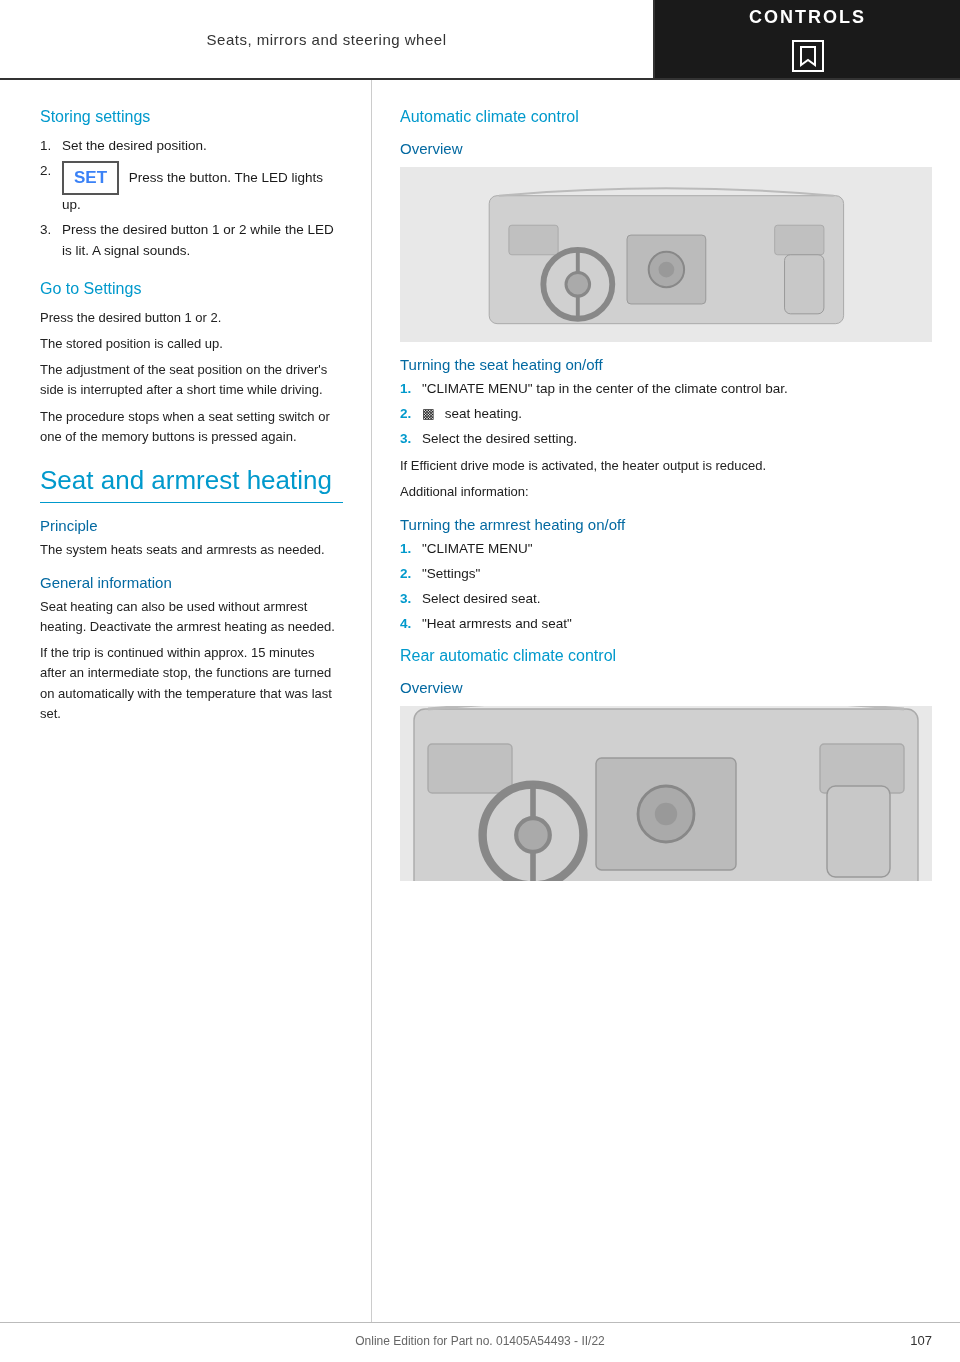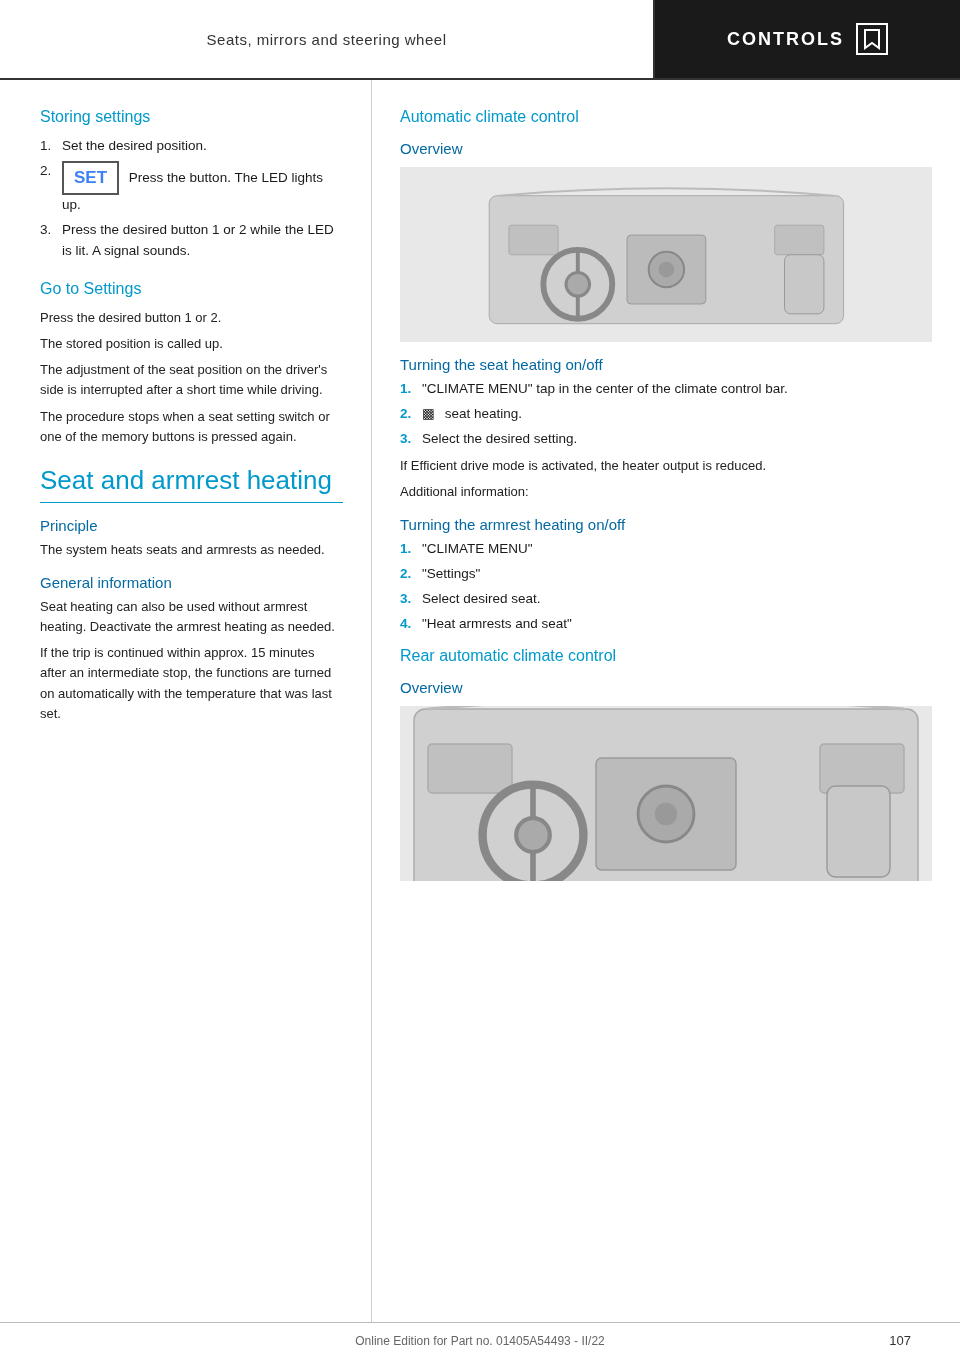--- a/index.html
+++ b/index.html
@@ -34,20 +34,21 @@
       letter-spacing: 0.5px;
     }
     .header-right {
       width: 305px;
       height: 100%;
       background: #1a1a1a;
       display: flex;
       align-items: center;
       justify-content: center;
       gap: 12px;
+      flex-direction: column;
     }
     .controls-label {
       color: #fff;
       font-size: 18px;
       font-weight: bold;
       letter-spacing: 2px;
     }
     .header-icon {
       width: 32px;
       height: 32px;
@@ -180,21 +181,21 @@
       display: flex;
       align-items: center;
       justify-content: center;
       border-top: 1px solid #bbb;
       font-size: 12px;
       color: #666;
       position: relative;
     }
     .page-number {
       position: absolute;
-      right: 49px;
+      right: 28px;
       font-size: 13px;
       color: #333;
     }
   </style>
 </head>
 <body>
 
 <div class="header">
   <div class="header-left">
     <span class="header-title">Seats, mirrors and steering wheel</span>

